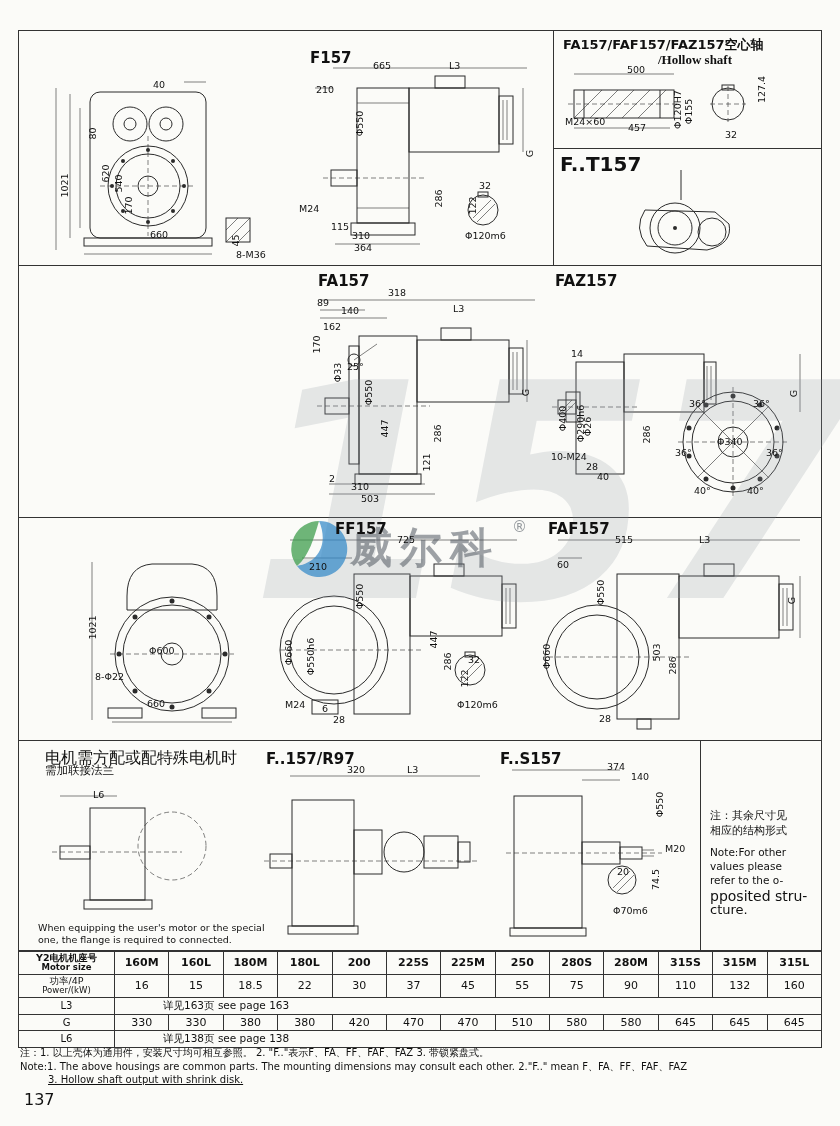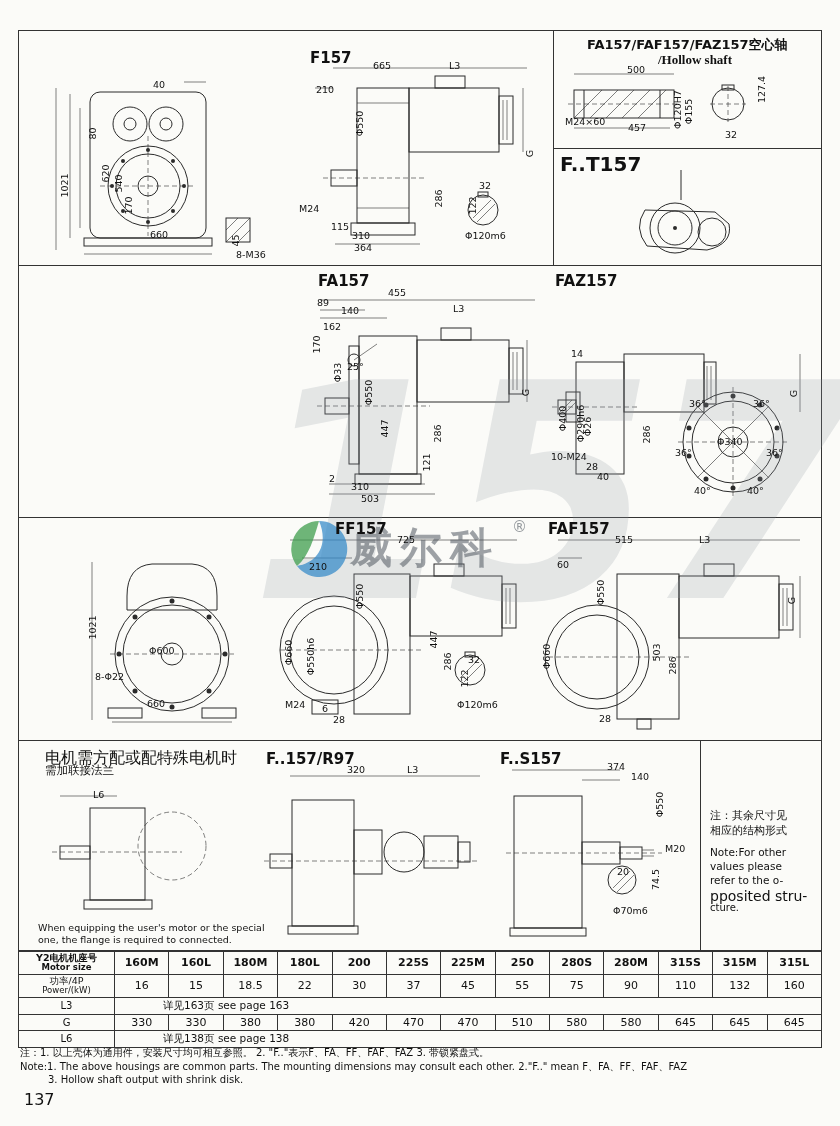--- a/index.html
+++ b/index.html
@@ -40,21 +40,21 @@
 
   <div class="frame"></div>
   <div class="hline" style="left:18px;top:265px;width:804px;"></div>
   <div class="hline" style="left:18px;top:517px;width:804px;"></div>
   <div class="hline" style="left:18px;top:740px;width:804px;"></div>
   <div class="vline" style="left:553px;top:30px;height:235px;"></div>
   <div class="hline" style="left:553px;top:148px;width:269px;"></div>
   <div class="vline" style="left:700px;top:740px;height:211px;"></div>
 
   <div class="title" style="left:310px;top:38px;margin-top:11px;">F157</div>
-  <div class="title sm" style="left:563px;top:36px;margin-left:24px;">FA157/FAF157/FAZ157空心轴</div>
+  <div class="title sm" style="left:563px;top:36px;">FA157/FAF157/FAZ157空心轴</div>
   <div class="title sm" style="left:658px;top:52px;font-family:Liberation Serif, serif;">/Hollow shaft</div>
   <div class="title" style="left:560px;top:152px;font-size:20px;">F..T157</div>
   <div class="title" style="left:318px;top:272px;">FA157</div>
   <div class="title" style="left:555px;top:272px;">FAZ157</div>
   <div class="title" style="left:335px;top:520px;">FF157</div>
   <div class="title" style="left:548px;top:520px;">FAF157</div>
   <div class="title" style="left:266px;top:750px;">F..157/R97</div>
   <div class="title" style="left:500px;top:750px;">F..S157</div>
 
   <svg class="draw" style="left:48px;top:78px;" width="215" height="180" viewBox="0 0 215 180">
@@ -309,21 +309,21 @@
   <span class="dim" style="left:465px;top:230px">Φ120m6</span>
 
   <span class="dim" style="left:627px;top:64px">500</span>
   <span class="dim v" style="left:748px;top:84px">127.4</span>
   <span class="dim" style="left:565px;top:116px">M24×60</span>
   <span class="dim" style="left:628px;top:122px">457</span>
   <span class="dim v" style="left:658px;top:104px">Φ120H7</span>
   <span class="dim v" style="left:676px;top:106px">Φ155</span>
   <span class="dim" style="left:725px;top:129px">32</span>
 
-  <span class="dim" style="left:388px;top:287px">455</span>
+  <span class="dim" style="left:388px;top:287px">318</span>
   <span class="dim" style="left:317px;top:297px">89</span>
   <span class="dim" style="left:341px;top:305px">140</span>
   <span class="dim" style="left:453px;top:303px">L3</span>
   <span class="dim" style="left:323px;top:321px">162</span>
   <span class="dim v" style="left:307px;top:339px">170</span>
   <span class="dim" style="left:347px;top:361px">25°</span>
   <span class="dim v" style="left:328px;top:367px">Φ33</span>
   <span class="dim v" style="left:356px;top:387px">Φ550</span>
   <span class="dim v" style="left:522px;top:387px">G</span>
   <span class="dim v" style="left:375px;top:423px">447</span>
@@ -395,21 +395,21 @@
   <span class="dim" style="left:93px;top:789px">L6</span>
   <div class="txt" style="left:38px;top:922px;font-size:9.5px;">When equipping the user's motor or the special</div>
   <div class="txt" style="left:38px;top:934px;font-size:9.5px;">one, the flange is required to connected.</div>
 
   <div class="txt" style="left:710px;top:808px;font-size:11px;">注：其余尺寸见</div>
   <div class="txt" style="left:710px;top:823px;font-size:11px;">相应的结构形式</div>
   <div class="txt" style="left:710px;top:846px;font-size:10.5px;">Note:For other</div>
   <div class="txt" style="left:710px;top:860px;font-size:10.5px;">values please</div>
   <div class="txt" style="left:710px;top:874px;font-size:10.5px;">refer to the o-</div>
   <div class="txt" style="left:710px;top:888px;font-size:14px;">pposited stru-</div>
-  <div class="txt" style="left:710px;top:902px;font-size:10px;">cture.</div>
+  <div class="txt" style="left:710px;top:902px;font-size:13px;">cture.</div>
 
   <table id="size-table">
     <tbody>
         <tr class="bold">
       <td class="hdr">
             <div class="zh">Y2电机机座号</div>
             <div class="en">Motor size</div>
           </td>
       <td>160M</td>
       <td>160L</td>
@@ -466,21 +466,21 @@
     </tr>
     <tr>
       <td class="hdr">L6</td>
       <td class="span-cell" colspan="13">详见138页    see page 138</td>
     </tr>
   </tbody>
     </table>
 
   <div class="fnote" style="left:20px;top:1046px;">注：1. 以上壳体为通用件，安装尺寸均可相互参照。    2. "F.."表示F、FA、FF、FAF、FAZ   3. 带锁紧盘式。</div>
   <div class="fnote" style="left:20px;top:1060px;">Note:1. The above housings are common parts. The mounting dimensions may consult each other. 2."F.." mean F、FA、FF、FAF、FAZ</div>
-  <div class="fnote" style="left:48px;top:1074px;">3. Hollow shaft output with shrink disk.</div>
+  <div class="fnote" style="left:48px;top:1074px;text-decoration:underline;">3. Hollow shaft output with shrink disk.</div>
 
   <div class="pageno">137</div>
 
   <div class="wm wm-157">157</div>
   <svg class="wm" style="left:288px;top:518px;" width="62" height="62" viewBox="0 0 62 62">
     <path d="M31 3 A28 28 0 0 0 9 48 C21 38 26 20 31 3 Z" fill="#3f9e4d" opacity="0.75"></path>
     <path d="M31 3 A28 28 0 1 1 9 48 C30 45 41 26 31 3 Z" fill="#2e86c8" opacity="0.7"></path>
   </svg>
   <div class="wm wm-brand">威尔科</div>
   <div class="wm wm-reg">®</div>

